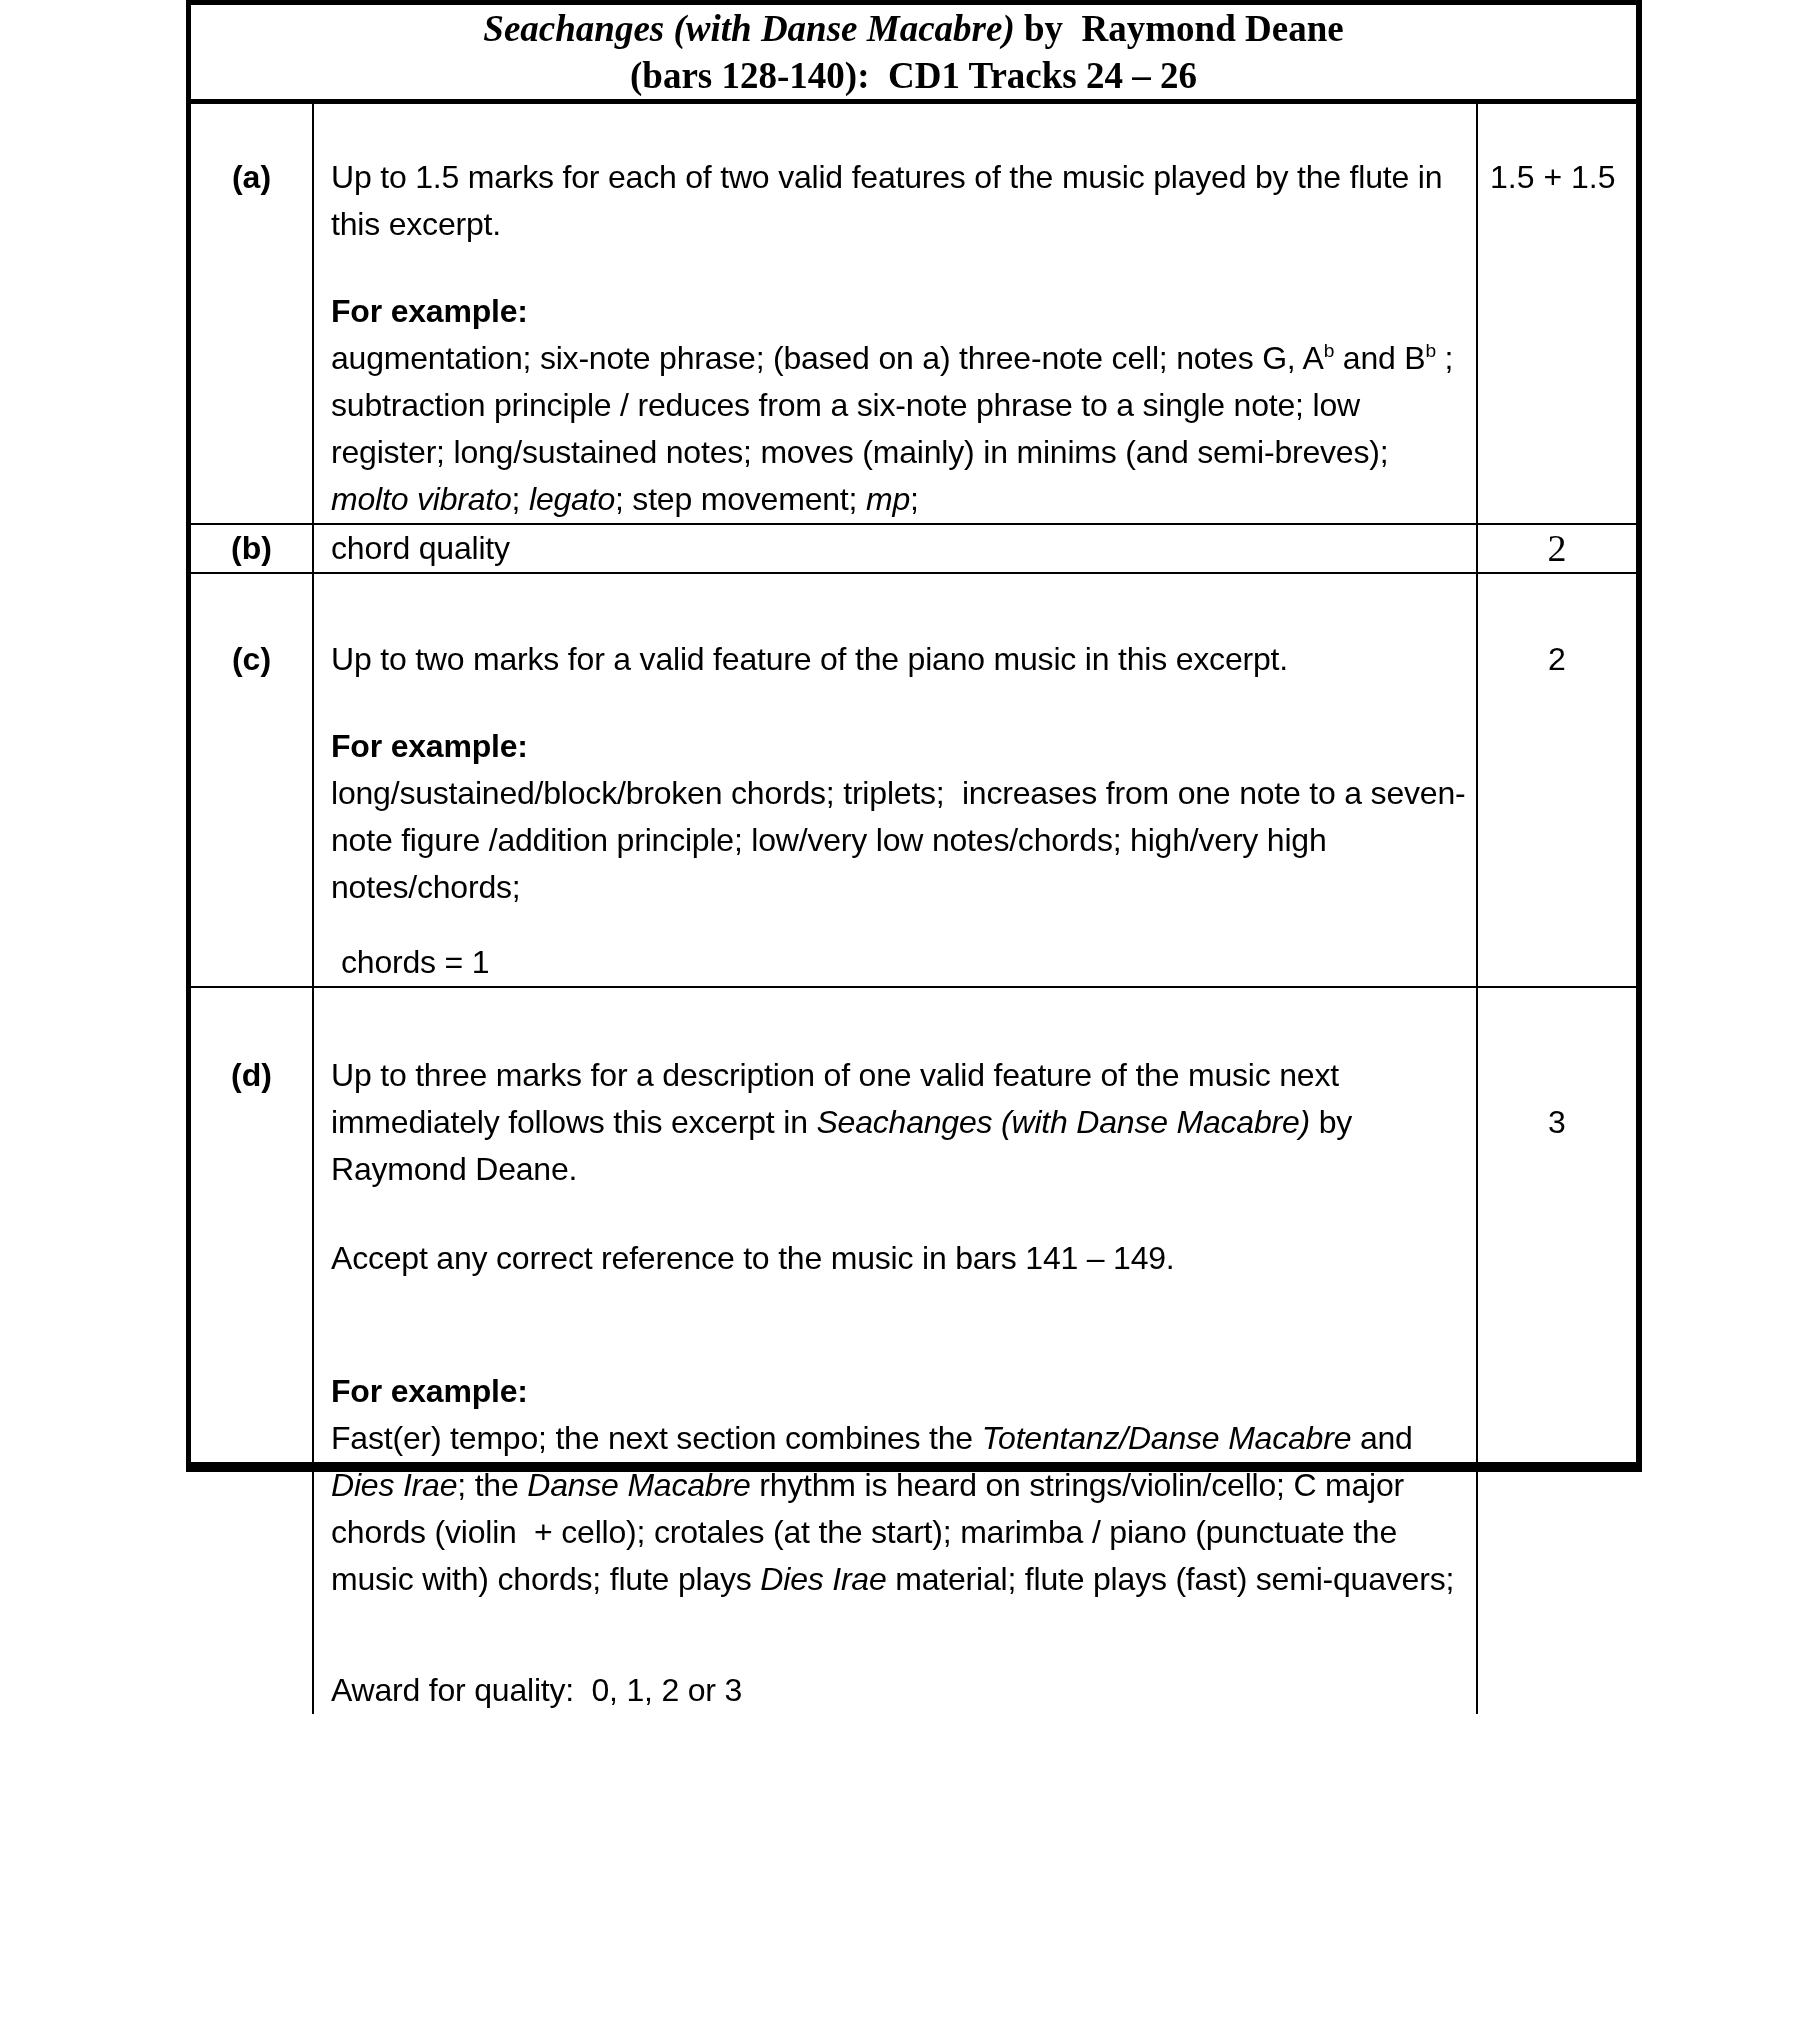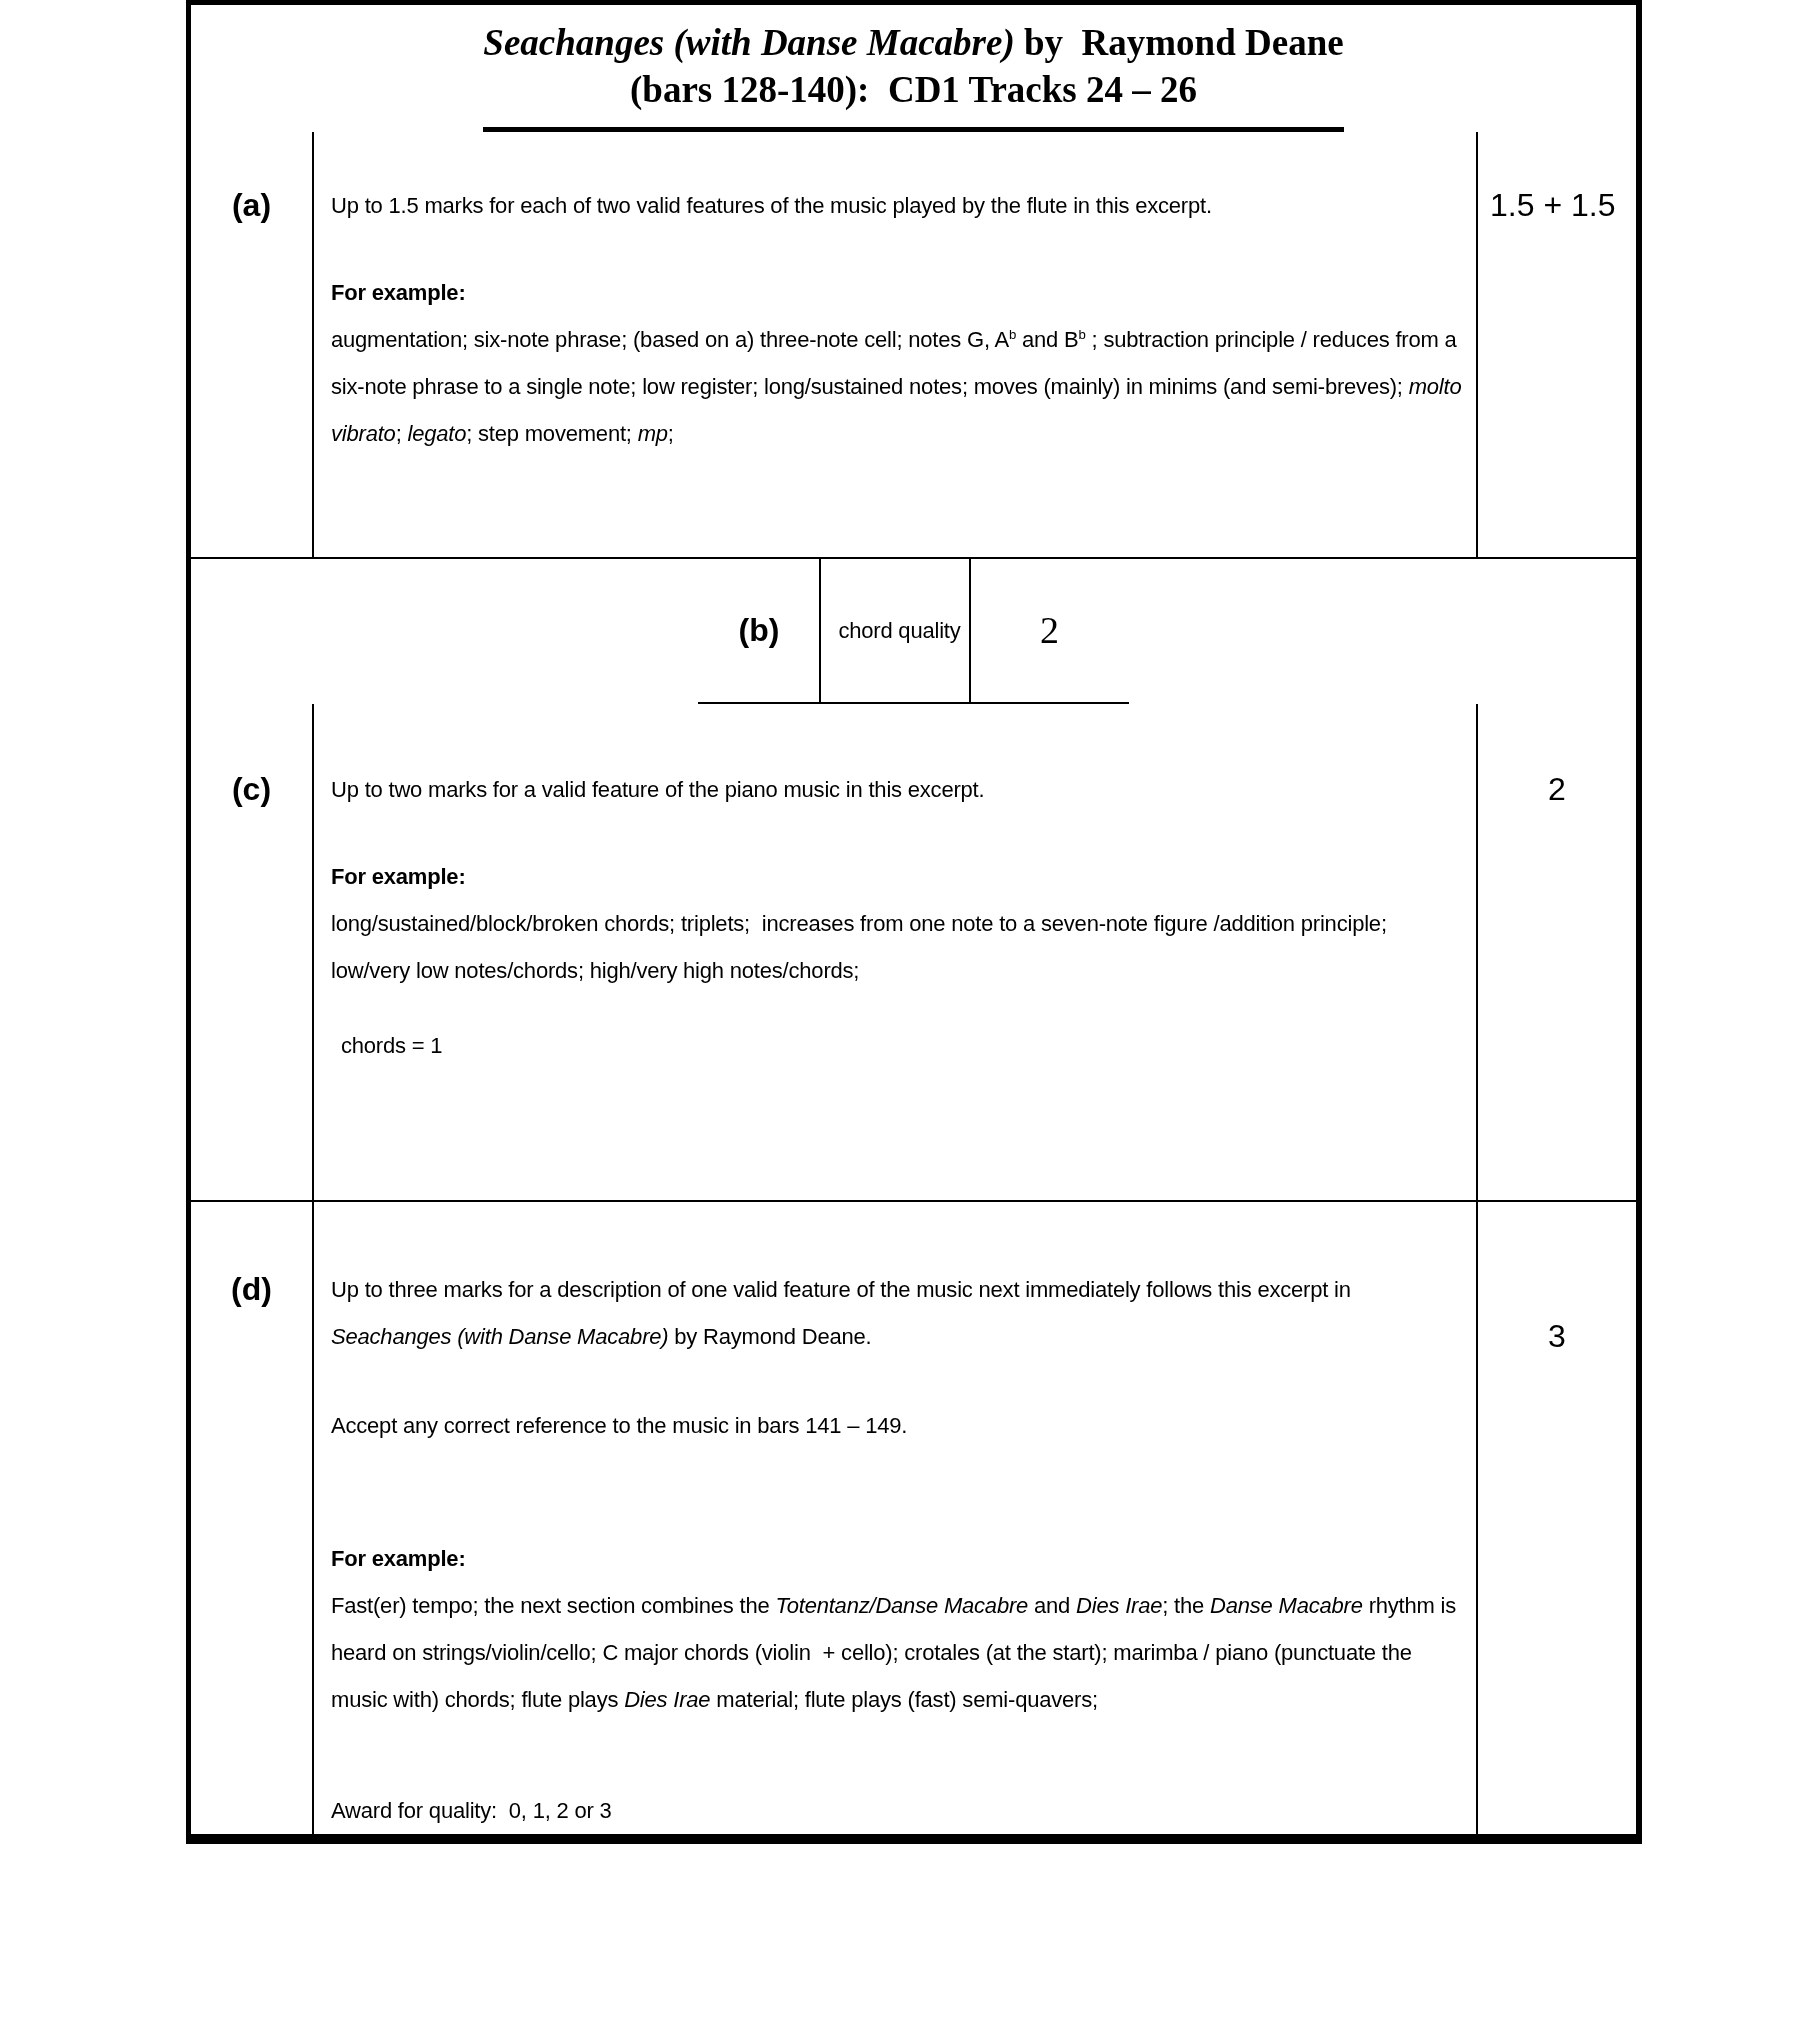--- a/index.html
+++ b/index.html
@@ -6,28 +6,27 @@
   body{
     width:1818px;height:2043px;
     background:#ffffff;
     color:#000;
     font-family:"Liberation Sans",sans-serif;
     position:relative;
     overflow:hidden;
   }
   .table{
     position:absolute;left:186px;top:0;
-    width:1456px;height:1844px;
+    width:1456px;height:1472px;
     box-sizing:border-box;
     border:5px solid #000;
     border-right-width:6px;
     border-bottom-width:10px;
     display:flex;flex-direction:column;
     background:#fff;
-    align-items:center;
   }
   .header{
     height:135px;box-sizing:border-box;
     border-bottom:5px solid #000;
     display:flex;flex-direction:column;justify-content:center;align-items:center;
     font-family:"Liberation Serif",serif;
     font-weight:bold;font-size:37px;line-height:47px;
     text-align:center;
   }
   .header .line{font-size:37px;line-height:47px;letter-spacing:0;}
@@ -55,21 +54,21 @@
   .pad-a{padding-top:50px;}
   .pad-c{padding-top:62px;}
   .pad-d{padding-top:64px;}
   .marks-a{padding-left:12px;text-align:left;}
   .marks-c{text-align:center;}
   .marks-d{padding-top:111px;text-align:center;}
   .row-b .cell{display:flex;align-items:center;}
   .row-b .label-cell,.row-b .marks-cell{justify-content:center;}
   .serif-mark{font-family:"Liberation Serif",serif;font-size:38px;}
   .line{
-    font-size:22px;line-height:47px;
+    font-size:32px;line-height:47px;
     letter-spacing:-0.2px;
     white-space:pre-wrap;
   }
   .bold{font-weight:bold;}
   .it{font-style:italic;}
   sup{font-size:60%;line-height:0;}
   .mt-fx{margin-top:40px;}
   .mt-note1{margin-top:28px;}
   .mt-note2{margin-top:34px;}
   .ind{padding-left:10px;}

